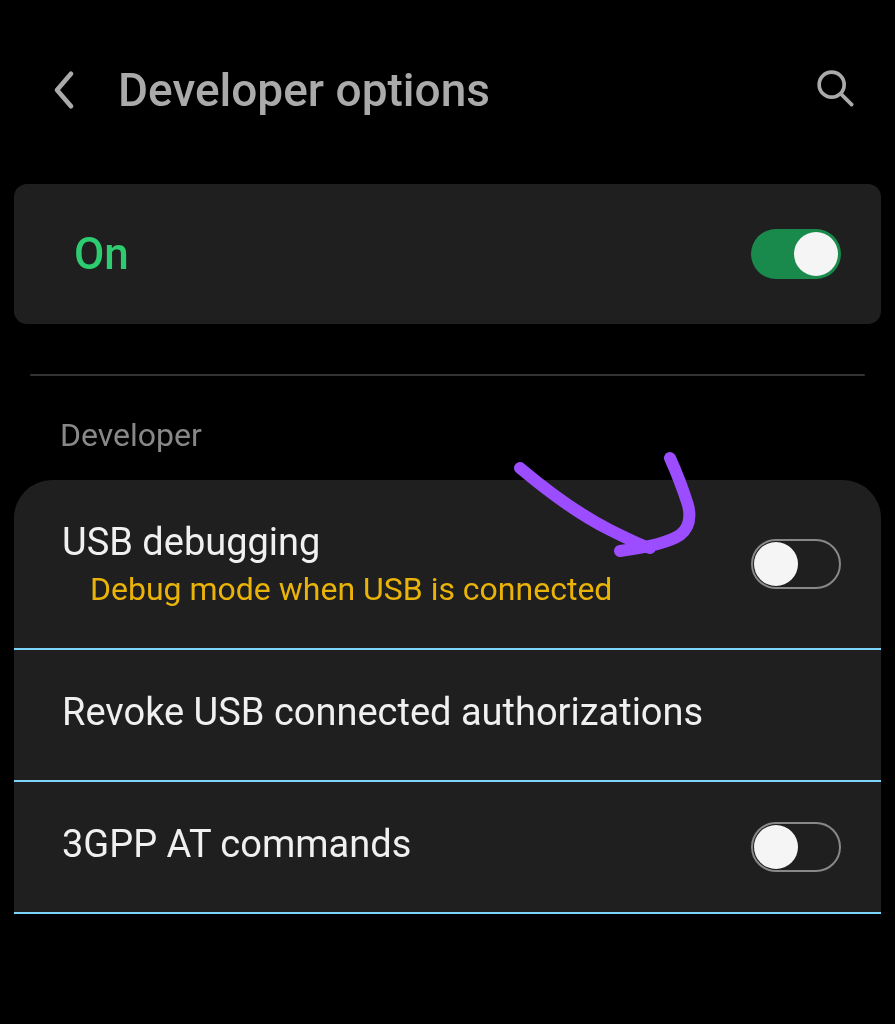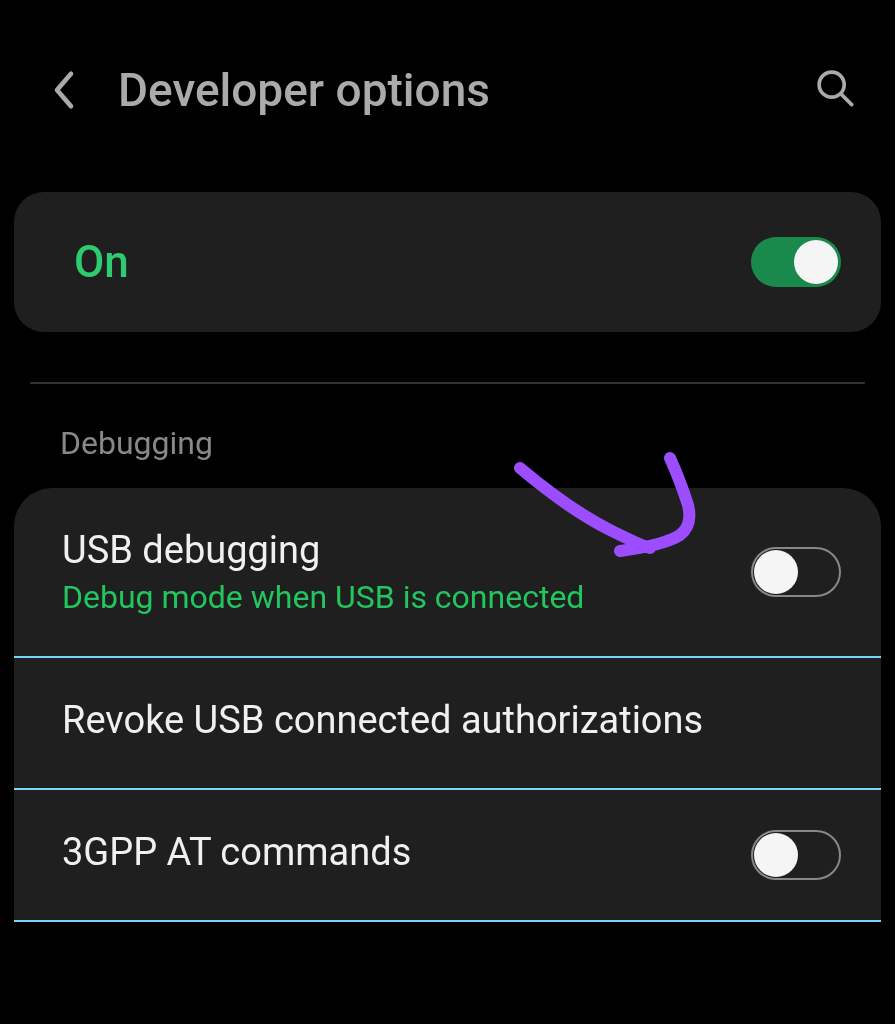--- a/index.html
+++ b/index.html
@@ -40,22 +40,22 @@
     .search-icon {
       color: #aaa;
       margin-right: 10px;
     }
     .search-icon svg {
       width: 40px;
       height: 40px;
     }
     .master-toggle-card {
       background: #1f1f1f;
-      border-radius: 30px;
-      margin: 12px 14px;
+      border-radius: 13px;
+      margin: 4px 14px;
       padding: 44px 40px 44px 60px;
       display: flex;
       align-items: center;
       justify-content: space-between;
     }
     .on-label {
       color: #2ecc71;
       font-size: 44px;
       font-weight: 500;
     }
@@ -118,23 +118,24 @@
     .setting-text {
       flex: 1;
     }
     .setting-title {
       color: #f0f0f0;
       font-size: 38px;
       font-weight: 400;
       margin-bottom: 6px;
     }
     .setting-subtitle {
-      color: #22c55e;
+      color: #eab308;
       font-size: 32px;
       font-weight: 400;
+      margin-left: 28px;
     }
     .annotation-arrow {
       position: absolute;
       pointer-events: none;
     }
   </style>
 </head>
 <body>
 
 <div class="header">
@@ -155,21 +156,21 @@
 <div class="master-toggle-card">
   <div class="on-label">On</div>
   <div class="toggle on">
     <div class="toggle-track"></div>
     <div class="toggle-thumb"></div>
   </div>
 </div>
 
 <div class="divider"></div>
 
-<div class="section-header">Debugging</div>
+<div class="section-header">Developer</div>
 
 <div class="settings-card">
 
   <div class="setting-item">
     <div class="setting-text">
       <div class="setting-title">USB debugging</div>
       <div class="setting-subtitle">Debug mode when USB is connected</div>
     </div>
     <div class="toggle off">
       <div class="toggle-track"></div>

